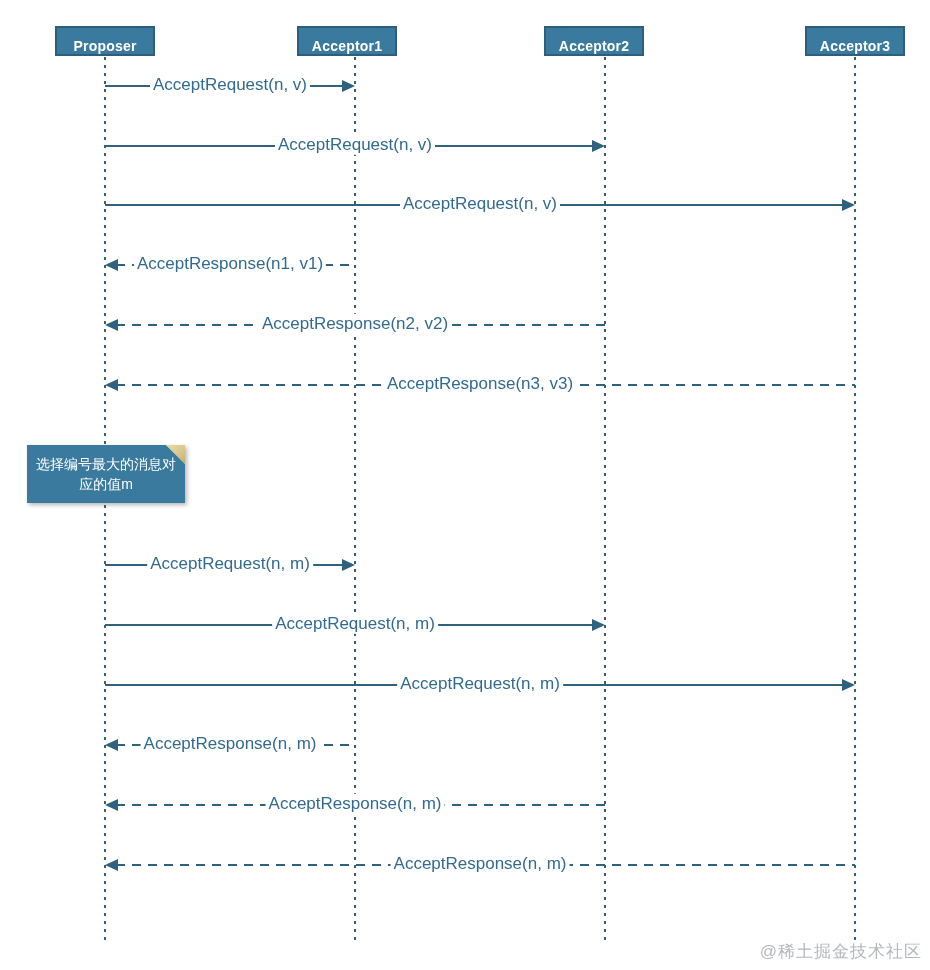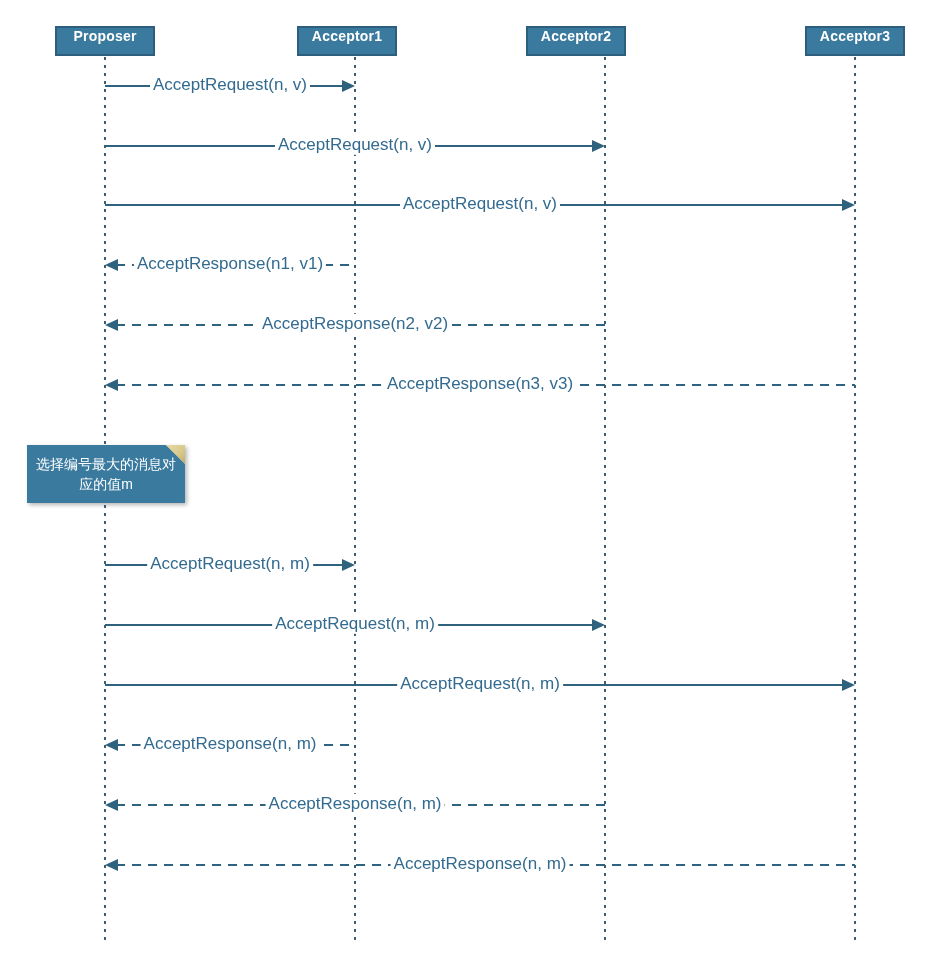--- a/index.html
+++ b/index.html
@@ -31,21 +31,21 @@
     position: absolute;
     top: 26px;
     width: 100px;
     height: 30px;
     background: var(--actor-fill);
     border: 2px solid var(--actor-border);
     color: var(--actor-text);
     font-size: 14px;
     font-weight: 600;
     display: flex;
-    align-items: flex-start;
+    align-items: flex-end;
     justify-content: center;
     letter-spacing: 0.2px;
   }
 
   
   .lifeline {
     position: absolute;
     top: 57px;
     width: 2px;
     height: 886px;
@@ -145,21 +145,21 @@
 <body>
 
 <div class="canvas">
 
   <div class="actor-box" style="left:55px">
       <span>Proposer</span>
     </div>
   <div class="actor-box" style="left:297px">
       <span>Acceptor1</span>
     </div>
-  <div class="actor-box" style="left:526px">
+  <div class="actor-box" style="left:544px">
       <span>Acceptor2</span>
     </div>
   <div class="actor-box" style="left:805px">
       <span>Acceptor3</span>
     </div>
 
   <div class="lifeline" style="left:104px"></div>
   <div class="lifeline" style="left:354px"></div>
   <div class="lifeline" style="left:604px"></div>
   <div class="lifeline" style="left:854px"></div>
@@ -228,14 +228,15 @@
     <div class="line"></div>
     <div class="arrowhead"></div>
     <span class="msg-label">AcceptResponse(n, m)</span>
   </div>
   <div class="msg dashed dir-left" style="top:865px;left:105px;width:750px">
     <div class="line"></div>
     <div class="arrowhead"></div>
     <span class="msg-label">AcceptResponse(n, m)</span>
   </div>
 
+  <div class="watermark">@稀土掘金技术社区</div>
 
 </div>
 
 </body></html>

